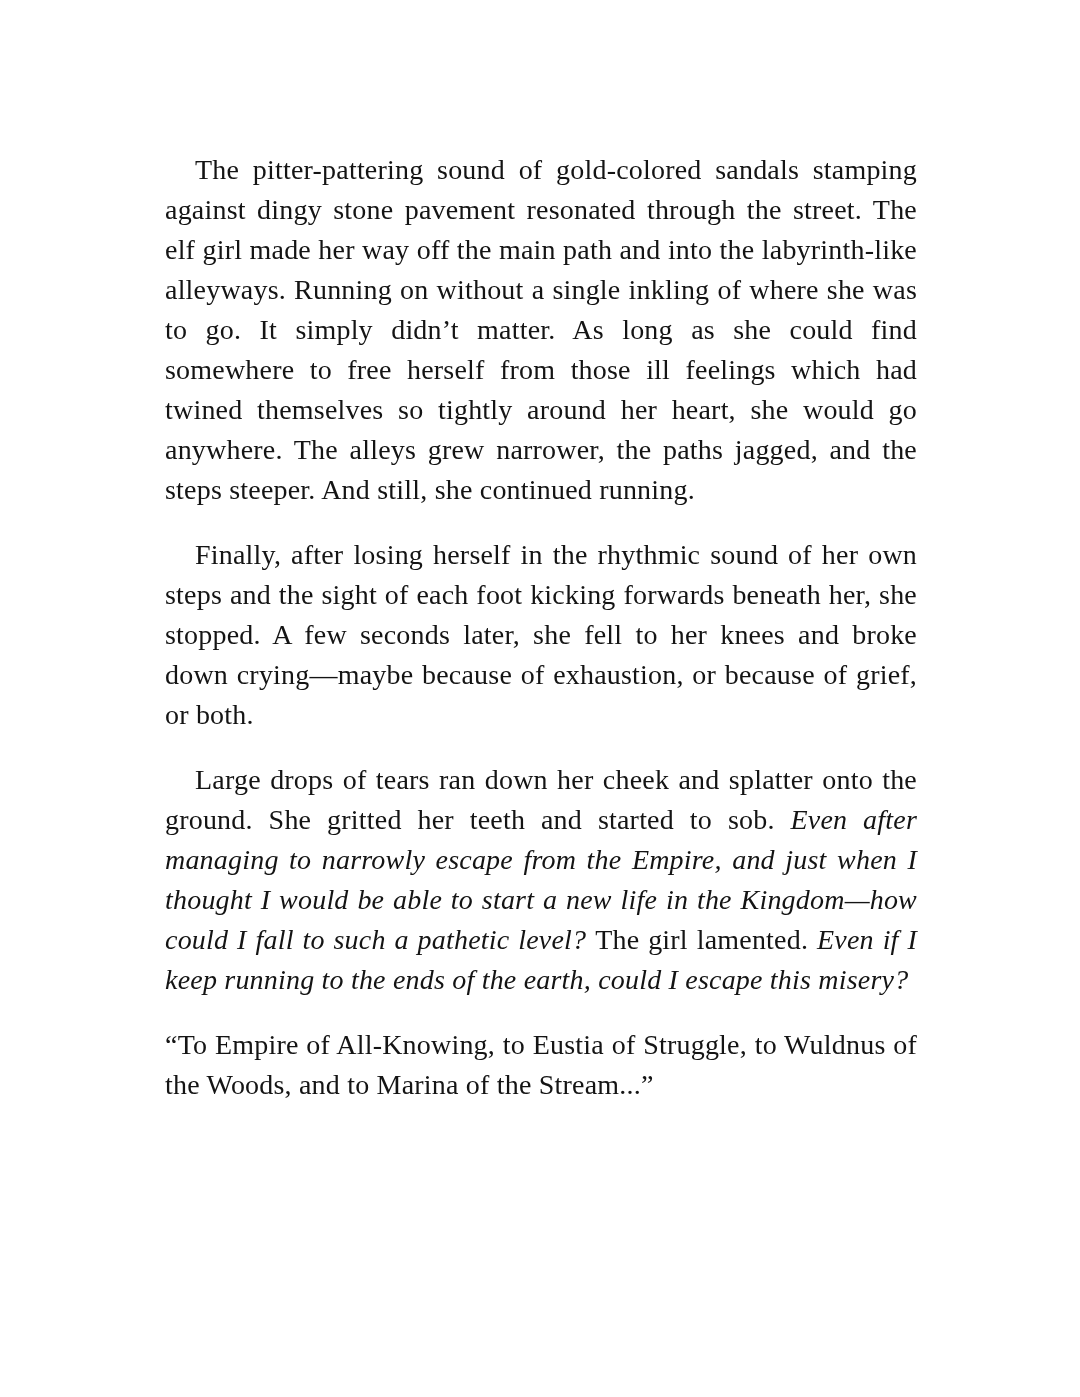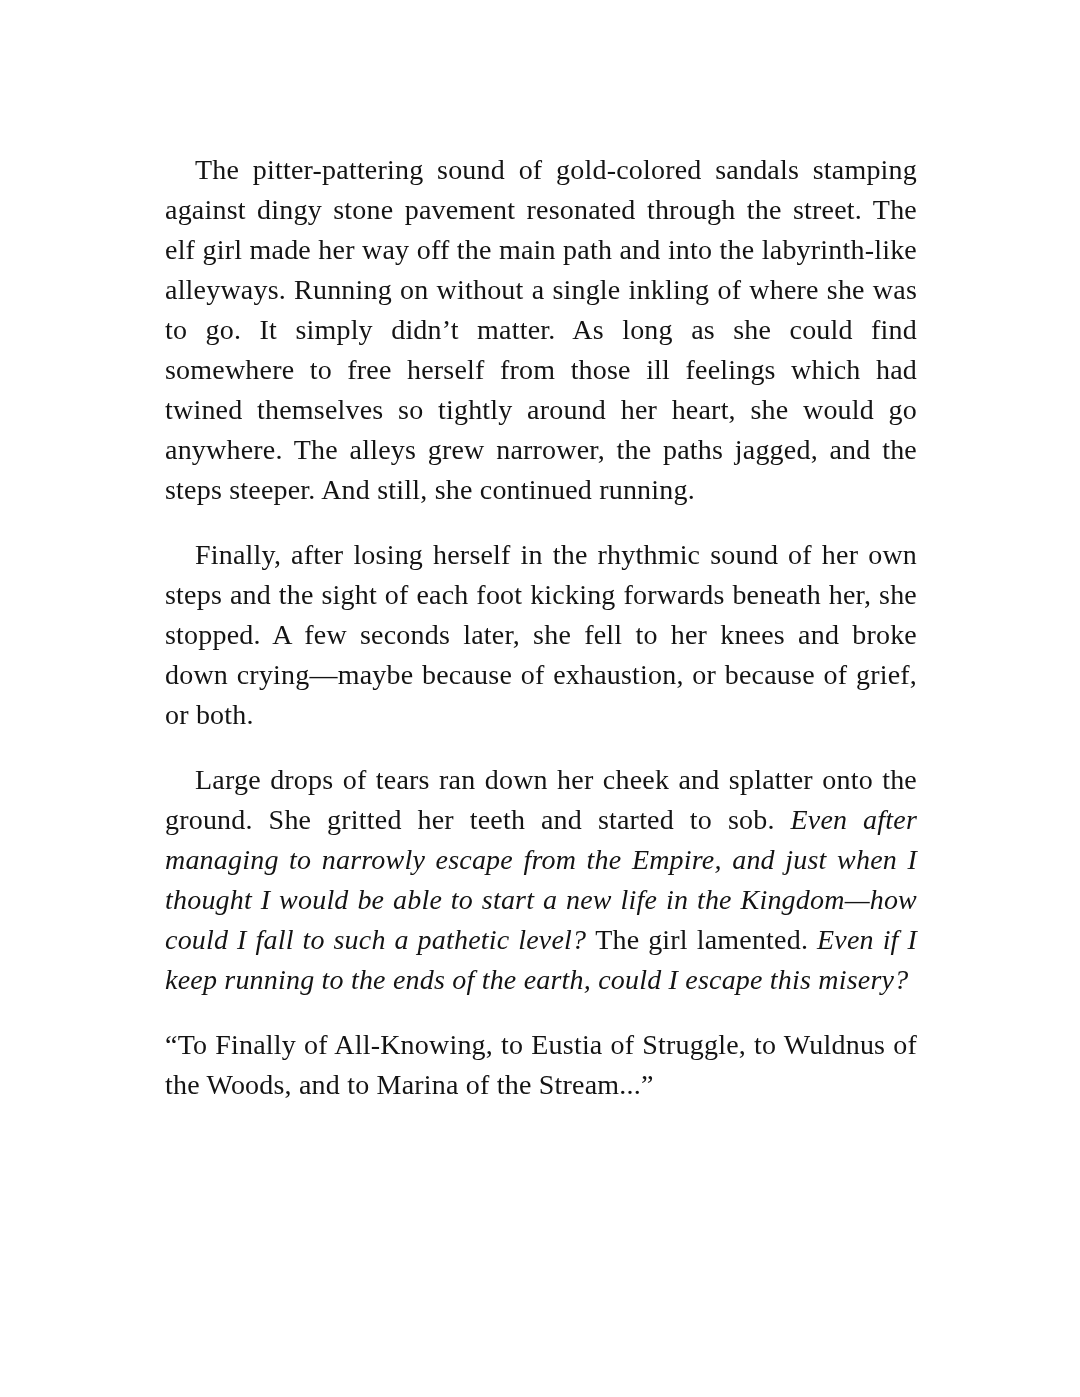--- a/index.html
+++ b/index.html
@@ -49,16 +49,16 @@
   }
 </style>
 </head>
 <body>
 
 <div class="page">
   <div class="text-block" id="paragraphs">
       <p class="para indent"><span>The pitter-pattering sound of gold-colored sandals stamping against dingy stone pavement resonated through the street. The elf girl made her way off the main path and into the labyrinth-like alleyways. Running on without a single inkling of where she was to go. It simply didn’t matter. As long as she could find somewhere to free herself from those ill feelings which had twined themselves so tightly around her heart, she would go anywhere. The alleys grew narrower, the paths jagged, and the steps steeper. And still, she continued running.</span></p>
       <p class="para indent"><span>Finally, after losing herself in the rhythmic sound of her own steps and the sight of each foot kicking forwards beneath her, she stopped. A few seconds later, she fell to her knees and broke down crying—maybe because of exhaustion, or because of grief, or both.</span></p>
       <p class="para indent"><span>Large drops of tears ran down her cheek and splatter onto the ground. She gritted her teeth and started to sob. </span><em>Even after managing to narrowly escape from the Empire, and just when I thought I would be able to start a new life in the Kingdom—how could I fall to such a pathetic level? </em><span>The girl lamented. </span><em>Even if I keep running to the ends of the earth, could I escape this misery?</em></p>
-      <p class="para"><span>“To Finally of All-Knowing, to Eustia of Struggle, to Wuldnus of the Woods, and to Marina of the Stream...”</span></p>
+      <p class="para"><span>“To Empire of All-Knowing, to Eustia of Struggle, to Wuldnus of the Woods, and to Marina of the Stream...”</span></p>
     </div>
   <div class="page-number">18</div>
 </div>
 
 </body></html>

